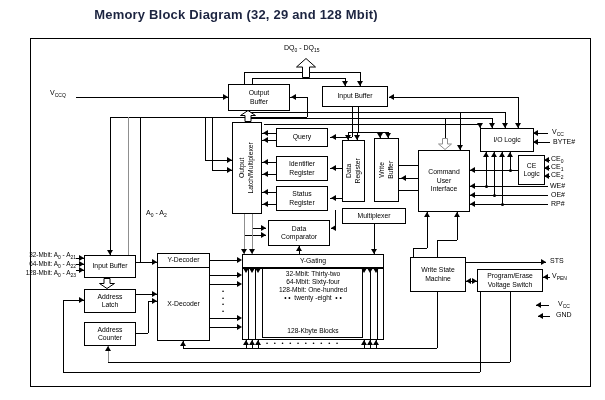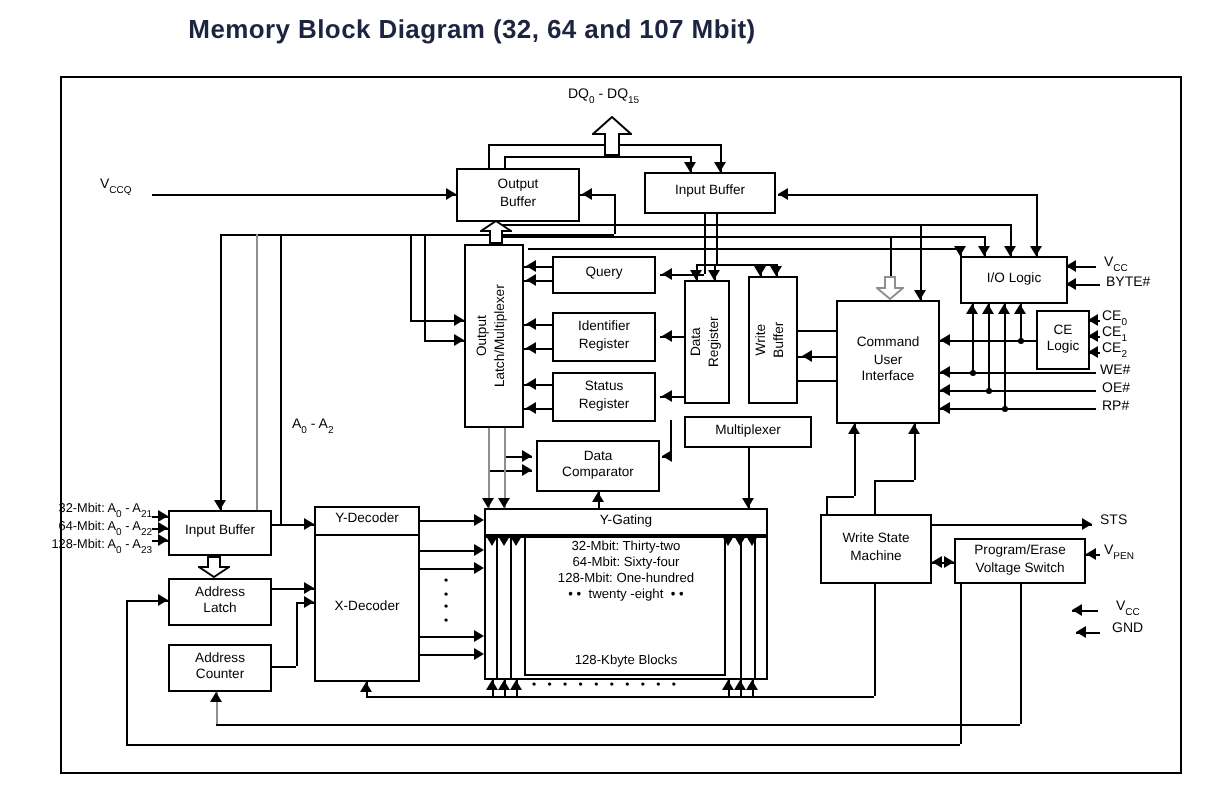--- a/index.html
+++ b/index.html
@@ -24,21 +24,21 @@
   .atext{position:absolute;left:263px;width:100px;text-align:center;font-size:6.6px;color:#000;white-space:nowrap}
   .hsvg{position:absolute}
   .ibx{position:absolute;border:1px solid #000;background:transparent}
   .dotsrow{position:absolute;font-size:6px;letter-spacing:2px;color:#000;white-space:nowrap}
   .dotscol{position:absolute;font-size:6px;line-height:6.5px;color:#000;white-space:pre-line}
 </style>
 </head>
 <body>
 
 <div id="stage">
-  <div class="title">Memory Block Diagram (32, 64 and 107 Mbit)</div>
+  <div class="title">Memory Block Diagram (32, 29 and 128 Mbit)</div>
   <div class="frame"></div>
 
   <i class="w h" style="left:76px;top:97px;width:152px"></i>
   <i class="w h" style="left:244px;top:72px;width:116px"></i>
   <i class="w h" style="left:252px;top:78px;width:93px"></i>
   <i class="w h" style="left:290px;top:97px;width:17px"></i>
   <i class="w h" style="left:389px;top:97px;width:129px"></i>
   <i class="w h" style="left:248px;top:112px;width:257px"></i>
   <i class="w h" style="left:250px;top:118px;width:242px"></i>
   <i class="w h" style="left:264px;top:124px;width:216px"></i>

